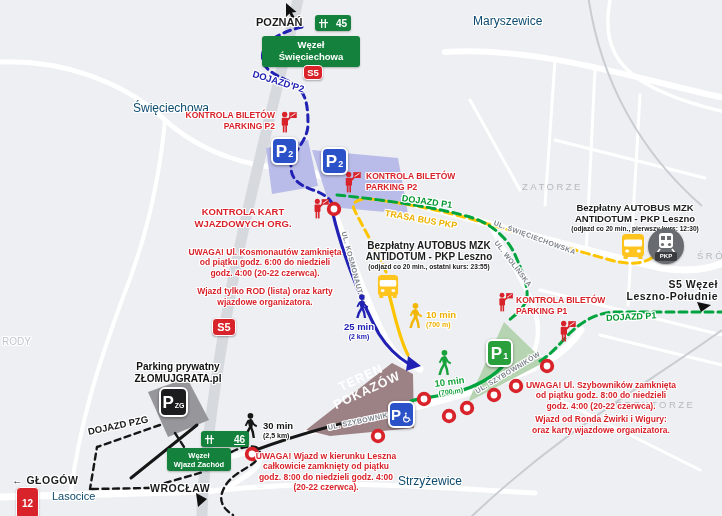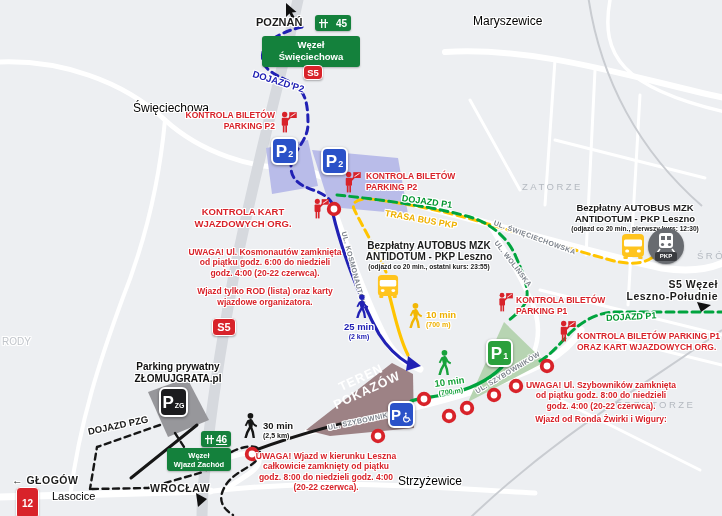--- a/index.html
+++ b/index.html
@@ -1,21 +1,21 @@
 <!DOCTYPE html>
 <html><head>
 <meta charset="utf-8">
 <style>
   html,body{margin:0;padding:0;background:#fff;}
   #map{position:relative;width:722px;height:516px;overflow:hidden;background:#edeff2;
        font-family:"Liberation Sans",sans-serif;}
   #map *{box-sizing:border-box;}
   .abs{position:absolute;}
   .halo{text-shadow:-1px 0 #fff,1px 0 #fff,0 -1px #fff,0 1px #fff,-1px -1px #fff,1px 1px #fff,-1px 1px #fff,1px -1px #fff;}
-  .town{color:#000000;font-size:12px;white-space:nowrap;}
+  .town{color:#0c4a6e;font-size:12px;white-space:nowrap;}
   .district{color:#b4b9c0;font-size:9.5px;font-weight:normal;letter-spacing:2.5px;white-space:nowrap;}
   .street{color:#7d838c;font-size:7px;font-weight:bold;letter-spacing:.4px;white-space:nowrap;transform-origin:left center;}
   .red{color:#d8232a;}
   .ctrl{font-size:8.5px;font-weight:bold;line-height:10.5px;white-space:nowrap;}
   .notice{font-size:8.5px;font-weight:bold;line-height:10.4px;text-align:center;}
   .notice div{white-space:nowrap;}
   .gap{height:8px;}
   .businfo{font-weight:bold;color:#1b1b1b;text-align:center;}
   .businfo .l1{font-size:10px;line-height:11px;white-space:nowrap;}
   .businfo .nt{font-size:6.6px;line-height:9px;white-space:nowrap;}
@@ -191,40 +191,37 @@
       <use href="#checker"></use>
     </svg>
   <div class="abs ctrl red halo" style="left:516px;top:295px;">
     <div>KONTROLA BILETÓW</div>
       <div>PARKING P1</div>
   </div>
 
   <svg class="abs iconsvg" width="20" height="26" style="left:557px;top:318px;color:#d8232a;fill:#d8232a;">
       <use href="#checker"></use>
     </svg>
-  <div class="abs ctrl red halo" style="left:577px;top:331px;">
-    <div>KONTROLA BILETÓW PARKING P1</div>
-      <div>ORAZ KART WJAZDOWYCH ORG.</div>
-  </div>
 
   <div class="abs notice red halo" style="left:186px;top:247px;width:158px;">
     <div>UWAGA! Ul. Kosmonautów zamknięta</div>
     <div>od piątku godz. 6:00 do niedzieli</div>
     <div>godz. 4:00 (20-22 czerwca).</div>
     <div class="gap"></div>
     <div>Wjazd tylko ROD (lista) oraz karty</div>
     <div>wjazdowe organizatora.</div>
   </div>
 
   <div class="abs notice red halo" style="left:522px;top:380px;width:158px;">
     <div>UWAGA! Ul. Szybowników zamknięta</div>
     <div>od piątku godz. 8:00 do niedzieli</div>
     <div>godz. 4:00 (20-22 czerwca).</div>
     <div style="height:3px;"></div>
     <div>Wjazd od Ronda Żwirki i Wigury:</div>
+    <div>oraz karty wjazdowe organizatora.</div>
   </div>
 
   <div class="abs notice red halo" style="left:250px;top:451px;width:152px;">
     <div>UWAGA! Wjazd w kierunku Leszna</div>
     <div>całkowicie zamknięty od piątku</div>
     <div>godz. 8:00 do niedzieli godz. 4:00</div>
     <div>(20-22 czerwca).</div>
   </div>
 
   <div class="abs businfo halo" style="left:362px;top:240px;width:134px;">
@@ -329,21 +326,21 @@
         <path d="M3,0 L3,10 M7,0 L7,10 M0,4 L10,4"></path>
       </svg>
     <span style="font-size:10px;">45</span>
   </div>
   <div class="abs gsign" style="left:262px;top:36px;width:98px;height:31px;font-size:9.5px;line-height:12px;padding-top:3px;">
     <div>Węzeł</div>
     <div>Święciechowa</div>
   </div>
   <div class="abs rshield" style="left:303px;top:65px;width:20px;height:15px;font-size:9.5px;">S5</div>
   <div class="abs rshield" style="left:212px;top:318px;width:24px;height:18px;font-size:11px;">S5</div>
-  <div class="abs gsign" style="left:201px;top:431px;height:16px;display:flex;align-items:center;gap:2px;padding:0 4px;text-decoration:underline;">
+  <div class="abs gsign" style="left:201px;top:431px;height:16px;display:flex;align-items:center;gap:20px;padding:0 4px;text-decoration:underline;">
     <svg width="9" height="9" viewBox="0 0 10 10" fill="none" stroke="#fff" stroke-width="1.4">
         <path d="M3,0 L3,10 M7,0 L7,10 M0,4 L10,4"></path>
       </svg>
     <span style="font-size:10px;">46</span>
   </div>
   <div class="abs gsign" style="left:167px;top:448px;width:64px;height:23px;font-size:7.5px;line-height:9px;padding-top:3px;">
     <div>Węzeł</div>
     <div>Wjazd Zachód</div>
   </div>
   <div class="abs rshield" style="left:16px;top:487px;width:23px;height:32px;font-size:10px;">12</div>

